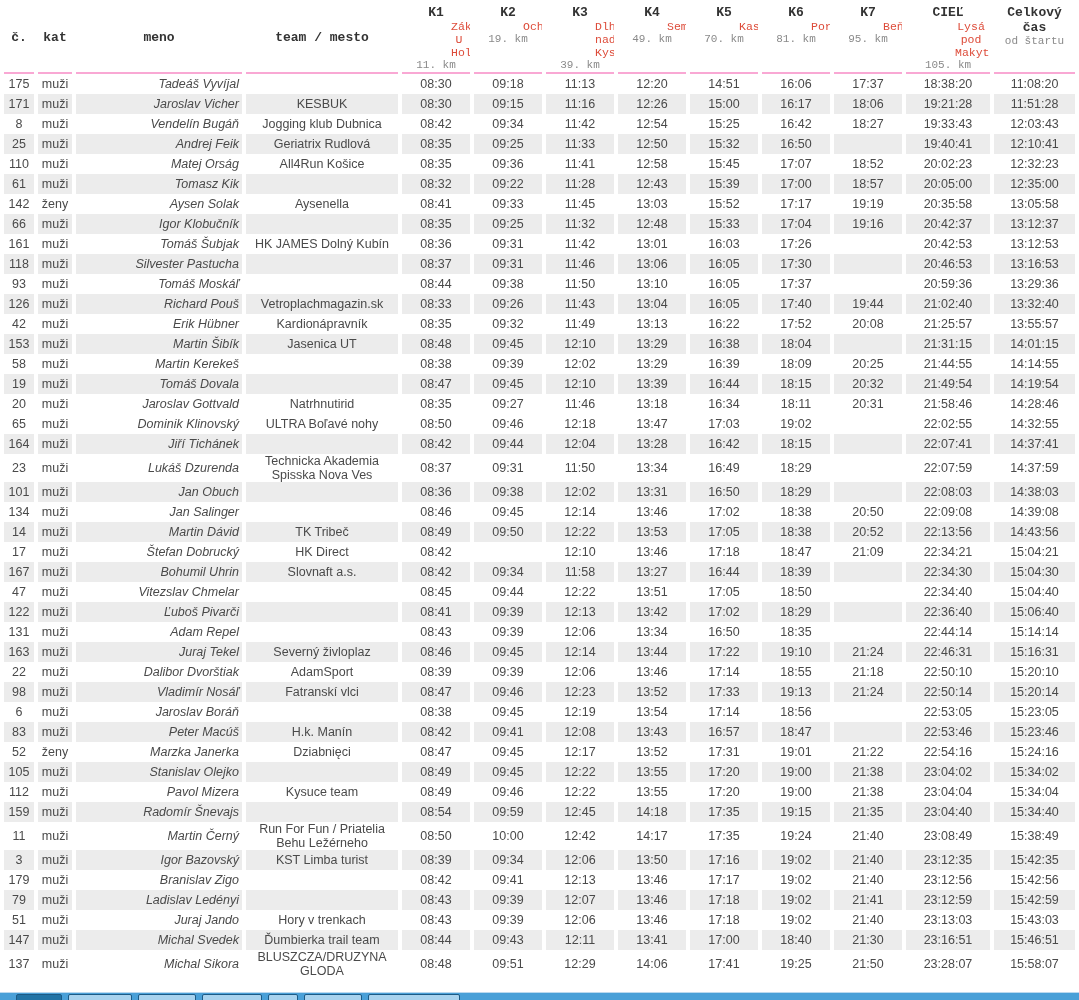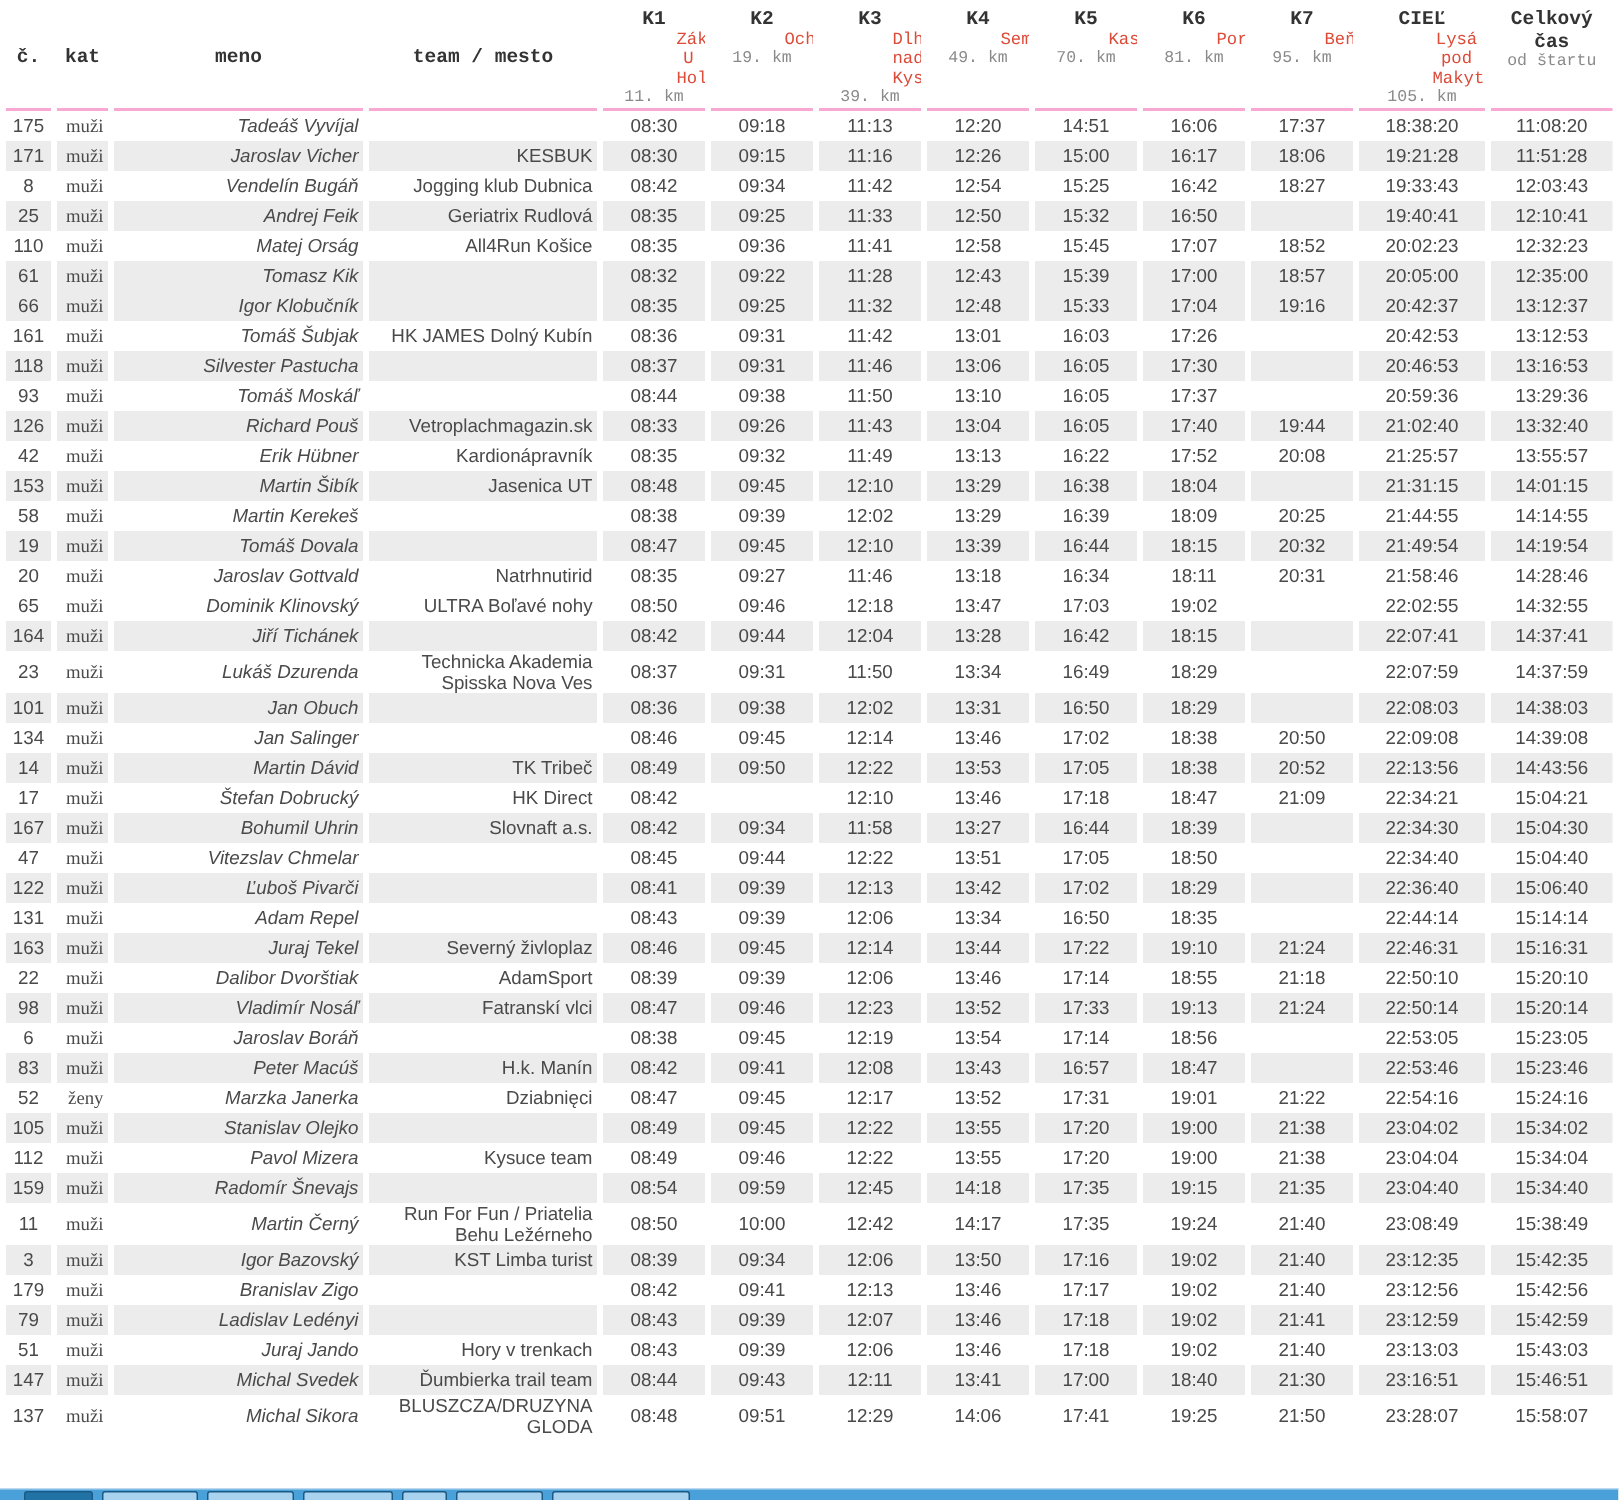--- a/index.html
+++ b/index.html
@@ -11,23 +11,23 @@
   th,td{padding:0 3px;overflow:hidden;}
   thead th{border-bottom:2px solid #f9a8d4;height:60px;font-weight:bold;font-family:Liberation Mono, monospace;}
   th.left-h{vertical-align:middle;font-size:13px;color:#333;text-align:center;}
   th.cp{vertical-align:top;text-align:center;padding-top:3px;}
   .cp-code{font-weight:bold;font-size:13px;color:#333;line-height:15px;}
   .cp-place{color:#dd4b39;font-size:11.5px;line-height:13px;font-weight:normal;margin-left:46px;}
   .cp-km{color:#8a8a8a;font-size:11px;line-height:13px;font-weight:normal;}
   tbody td{font-size:12.5px;color:#4a4a4a;height:20px;vertical-align:middle;line-height:14px;}
   tbody tr.even td{background:#ececec;}
   td.c-num{text-align:center;}
-  td.c-kat{text-align:right;font-family:Liberation Serif, serif;}
+  td.c-kat{text-align:center;}
   td.c-name{text-align:right;white-space:nowrap;font-style:italic;}
-  td.c-team{text-align:right;white-space:normal;}
+  td.c-team{text-align:center;white-space:normal;}
   td.c-time{text-align:center;white-space:nowrap;}
   .footer-bar{
     position:absolute;left:0;bottom:0;width:1079px;height:7px;
     background:#4aa0d8;border-top:1px solid #bcd9ef;
   }
   .footer-bar .seg{
     position:absolute;top:1px;height:8px;box-sizing:border-box;
     border:1px solid #1c5a86;background:#a8d2ee;border-radius:2px 2px 0 0;
   }
   .footer-bar .seg.dark{background:#2173a6;}
@@ -194,20 +194,35 @@
         <td class="c-time">08:32</td>
         <td class="c-time">09:22</td>
         <td class="c-time">11:28</td>
         <td class="c-time">12:43</td>
         <td class="c-time">15:39</td>
         <td class="c-time">17:00</td>
         <td class="c-time">18:57</td>
         <td class="c-time">20:05:00</td>
         <td class="c-time">12:35:00</td>
       </tr>
+      <tr>
+        <td class="c-num">142</td>
+        <td class="c-kat">ženy</td>
+        <td class="c-name">Aysen Solak</td>
+        <td class="c-team">Aysenella</td>
+        <td class="c-time">08:41</td>
+        <td class="c-time">09:33</td>
+        <td class="c-time">11:45</td>
+        <td class="c-time">13:03</td>
+        <td class="c-time">15:52</td>
+        <td class="c-time">17:17</td>
+        <td class="c-time">19:19</td>
+        <td class="c-time">20:35:58</td>
+        <td class="c-time">13:05:58</td>
+      </tr>
       <tr class="even">
         <td class="c-num">66</td>
         <td class="c-kat">muži</td>
         <td class="c-name">Igor Klobučník</td>
         <td class="c-team"></td>
         <td class="c-time">08:35</td>
         <td class="c-time">09:25</td>
         <td class="c-time">11:32</td>
         <td class="c-time">12:48</td>
         <td class="c-time">15:33</td>

